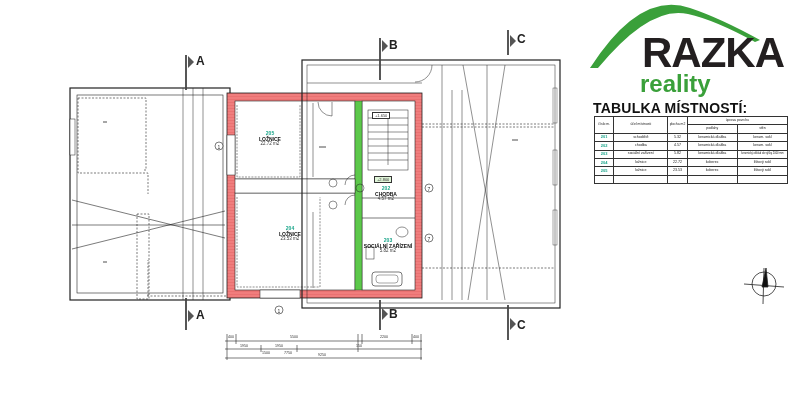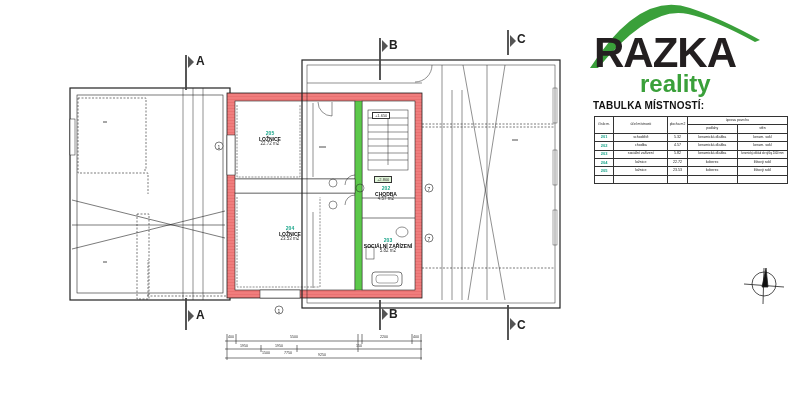--- a/index.html
+++ b/index.html
@@ -1,20 +1,20 @@
 <!DOCTYPE html>
 <html><head>
 <meta charset="utf-8">
 <style>
   html, body { margin: 0; padding: 0; }
   body { width: 800px; height: 402px; background: #ffffff; position: relative; overflow: hidden; font-family: "Liberation Sans", sans-serif; }
   #plan { position: absolute; left: 0; top: 0; width: 800px; height: 402px; }
-  .logo-razka { position: absolute; left: 594px; top: 32px; font-family: "Liberation Sans", sans-serif; font-weight: 900; font-size: 42px; letter-spacing: -1px; color: #231f20; line-height: 1; }
+  .logo-razka { position: absolute; left: 642px; top: 32px; font-family: "Liberation Sans", sans-serif; font-weight: 900; font-size: 42px; letter-spacing: -1px; color: #231f20; line-height: 1; }
   .logo-reality { position: absolute; left: 640px; top: 72px; font-family: "Liberation Sans", sans-serif; font-weight: 700; font-size: 24px; color: #3aa03a; line-height: 1; }
-  .table-title { position: absolute; left: 593px; top: 100px; font-family: "Liberation Sans", sans-serif; font-weight: 900; font-size: 10px; color: #111; letter-spacing: 0.2px; }
+  .table-title { position: absolute; left: 593px; top: 100px; font-family: "Liberation Sans", sans-serif; font-weight: 900; font-size: 14px; color: #111; letter-spacing: 0.2px; }
   table.rooms { position: absolute; left: 594px; top: 116px; width: 194px; border-collapse: collapse; font-family: "Liberation Sans", sans-serif; font-size: 3.6px; color: #222; }
   table.rooms td, table.rooms th { border: 0.8px solid #333; padding: 0 1px; height: 7.4px; text-align: center; font-weight: normal; line-height: 1; }
   table.rooms th { font-size: 3.4px; }
   table.rooms td.num { color: #1aa58a; font-weight: 700; font-size: 4px; }
   .room-label { position: absolute; text-align: center; font-family: "Liberation Sans", sans-serif; line-height: 1.1; }
   .room-label .n { color: #1aa58a; font-weight: 700; font-size: 5px; display: block; }
   .room-label .t { color: #111; font-weight: 700; font-size: 5px; display: block; }
   .room-label .a { color: #333; font-size: 4.5px; display: block; }
   .sec { position: absolute; font-family: "Liberation Sans", sans-serif; font-weight: 700; font-size: 12px; color: #222; }
   .dimtxt { position: absolute; font-family: "Liberation Sans", sans-serif; font-size: 3.6px; color: #333; }

